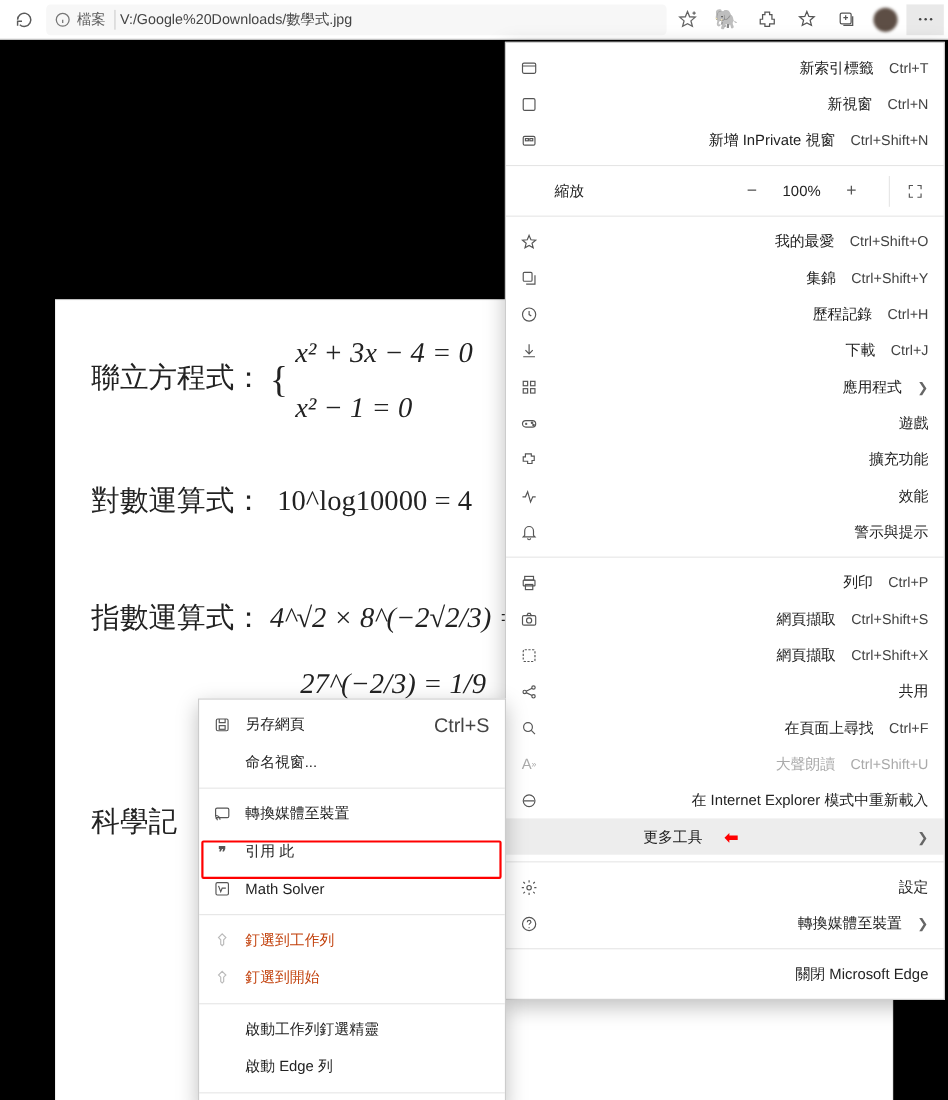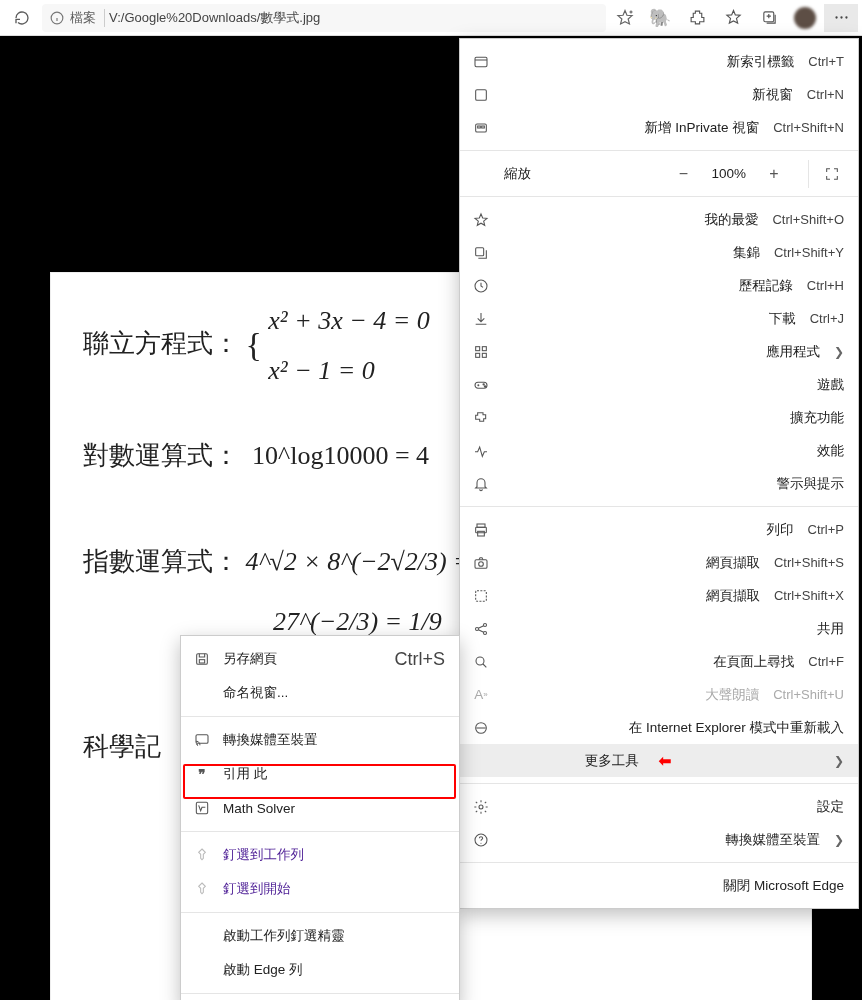--- a/index.html
+++ b/index.html
@@ -164,21 +164,21 @@
     font-size: 13.5px;
     color: #222;
   }
   .sub-item .si-icon {
     width: 18px; height: 18px;
     display: flex; align-items: center; justify-content: center;
     color: #555;
   }
   .sub-item .si-label { flex: 1; }
   .sub-item .si-shortcut { font-size: 18px; color: #444; }
-  .sub-item.disabled { color: #4c1d95; justify-content: flex-end; }
+  .sub-item.disabled { color: #c2410c; justify-content: flex-end; }
   .sub-item.disabled .si-icon { color: #bbb; }
   .red-box {
     position: absolute;
     border: 2px solid #ff0000;
     border-radius: 2px;
     z-index: 75;
     pointer-events: none;
   }
   .red-box.math { left: 183px; top: 764px; width: 273px; height: 35px; }
 

